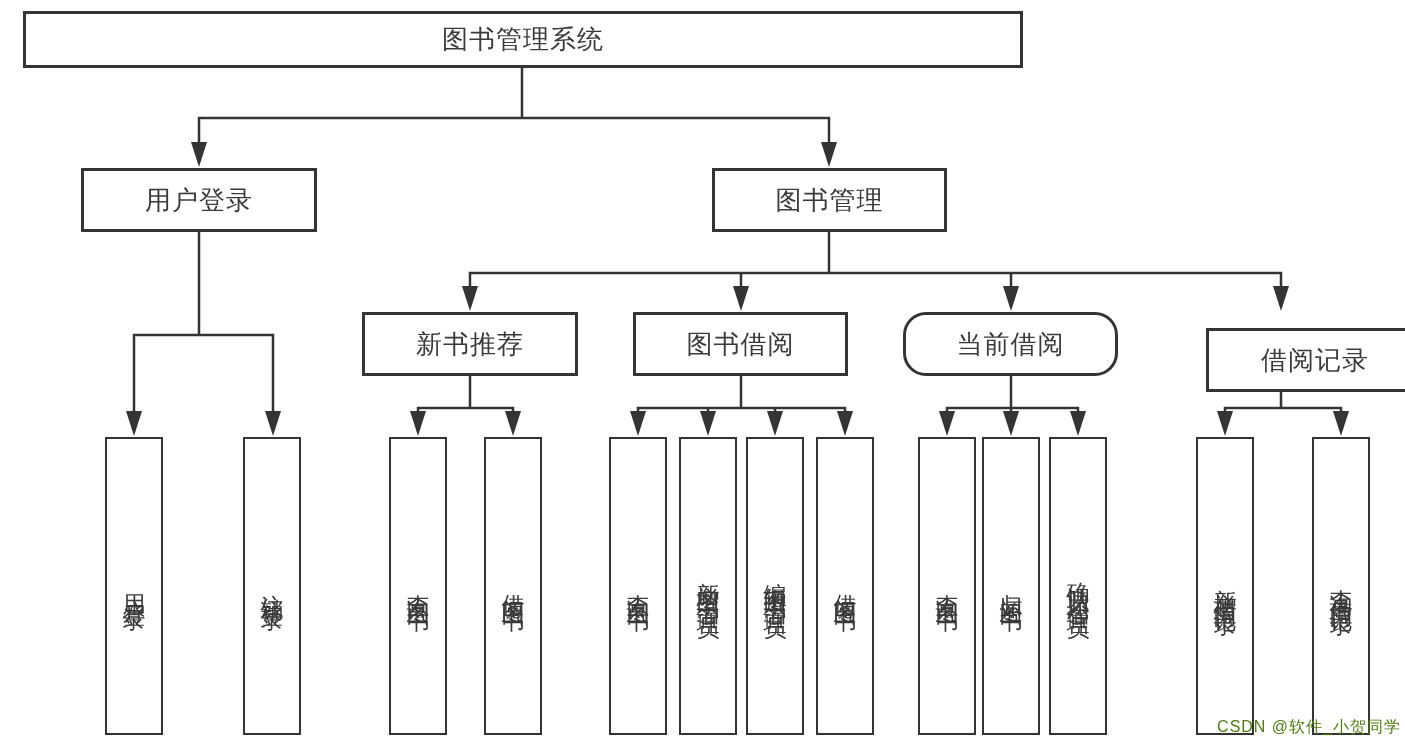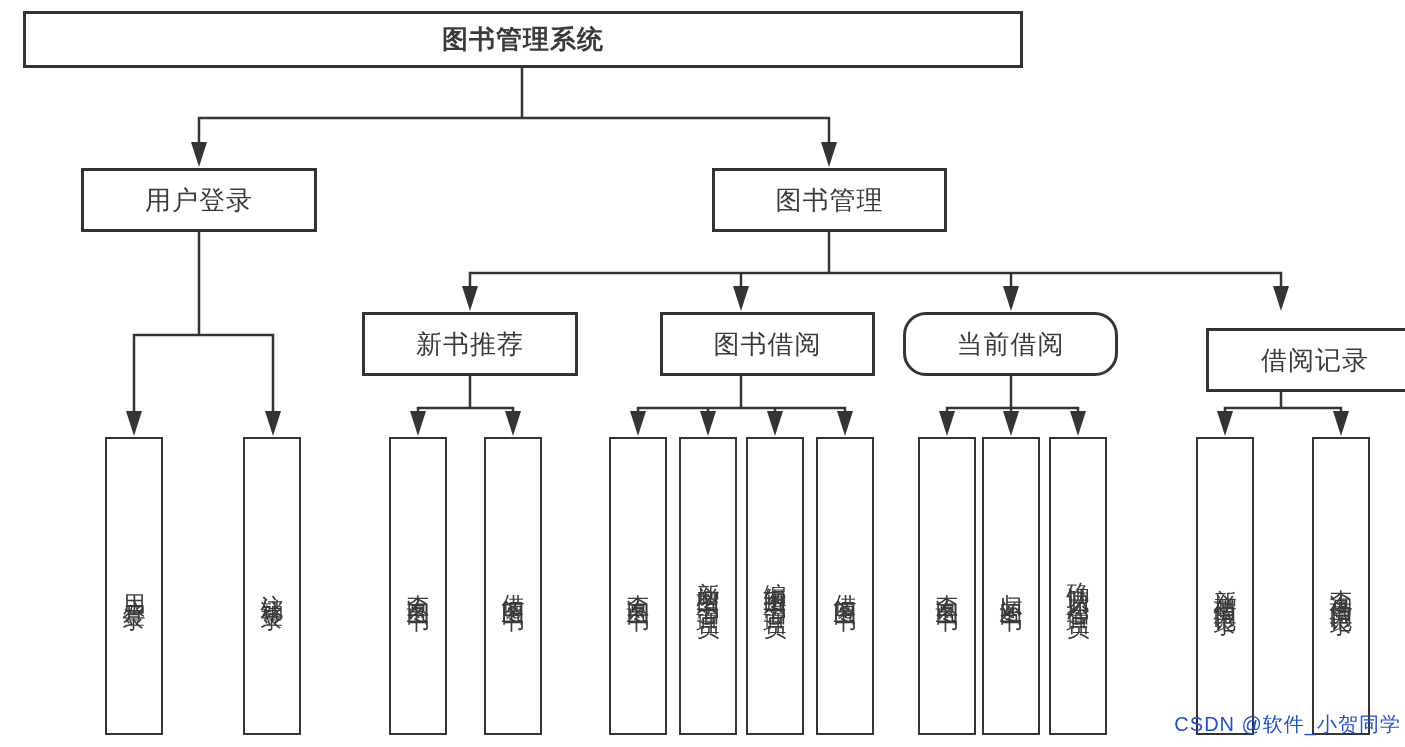--- a/index.html
+++ b/index.html
@@ -41,22 +41,22 @@
     writing-mode: vertical-rl;
     text-orientation: mixed;
     letter-spacing: 5px;
     line-height: 1;
   }
   .watermark {
     position: absolute;
     right: 4px;
     bottom: 9px;
     z-index: 5;
-    font-size: 20px;
-    color: #1d4ed8;
+    font-size: 16px;
+    color: #4d7c0f;
     letter-spacing: 1px;
     white-space: nowrap;
   }
 </style>
 </head>
 <body>
 
 <div class="canvas">
 
   <svg class="connectors" width="1405" height="747" viewBox="0 0 1405 747">
@@ -85,35 +85,35 @@
       <polygon points="767,411 783,411 775,436"></polygon>
       <polygon points="837,411 853,411 845,436"></polygon>
       <polygon points="939,411 955,411 947,436"></polygon>
       <polygon points="1003,411 1019,411 1011,436"></polygon>
       <polygon points="1070,411 1086,411 1078,436"></polygon>
       <polygon points="1217,411 1233,411 1225,436"></polygon>
       <polygon points="1333,411 1349,411 1341,436"></polygon>
     </g>
   </svg>
 
-  <div class="node h-node" style="left:23px; top:11px; width:1000px; height:57px;font-weight:bold;">
+  <div class="node h-node" style="left:23px; top:11px; width:1000px; height:57px;">
     <span>图书管理系统</span>
   </div>
 
   <div class="node h-node" style="left:81px; top:168px; width:236px; height:64px;">
     <span>用户登录</span>
   </div>
   <div class="node h-node" style="left:362px; top:312px; width:216px; height:64px;">
     <span>新书推荐</span>
   </div>
 
   <div class="node h-node" style="left:712px; top:168px; width:235px; height:64px;">
     <span>图书管理</span>
   </div>
-  <div class="node h-node" style="left:633px; top:312px; width:215px; height:64px;margin-left:27px;">
+  <div class="node h-node" style="left:633px; top:312px; width:215px; height:64px;">
     <span>图书借阅</span>
   </div>
   <div class="node h-node" style="left:903px; top:312px; width:215px; height:64px;border-radius:23px;">
     <span>当前借阅</span>
   </div>
   <div class="node h-node" style="left:1172px; top:328px; width:218px; height:64px;margin-left:34px;">
     <span>借阅记录</span>
   </div>
 
   <div class="node v-node" style="left:105px;">

